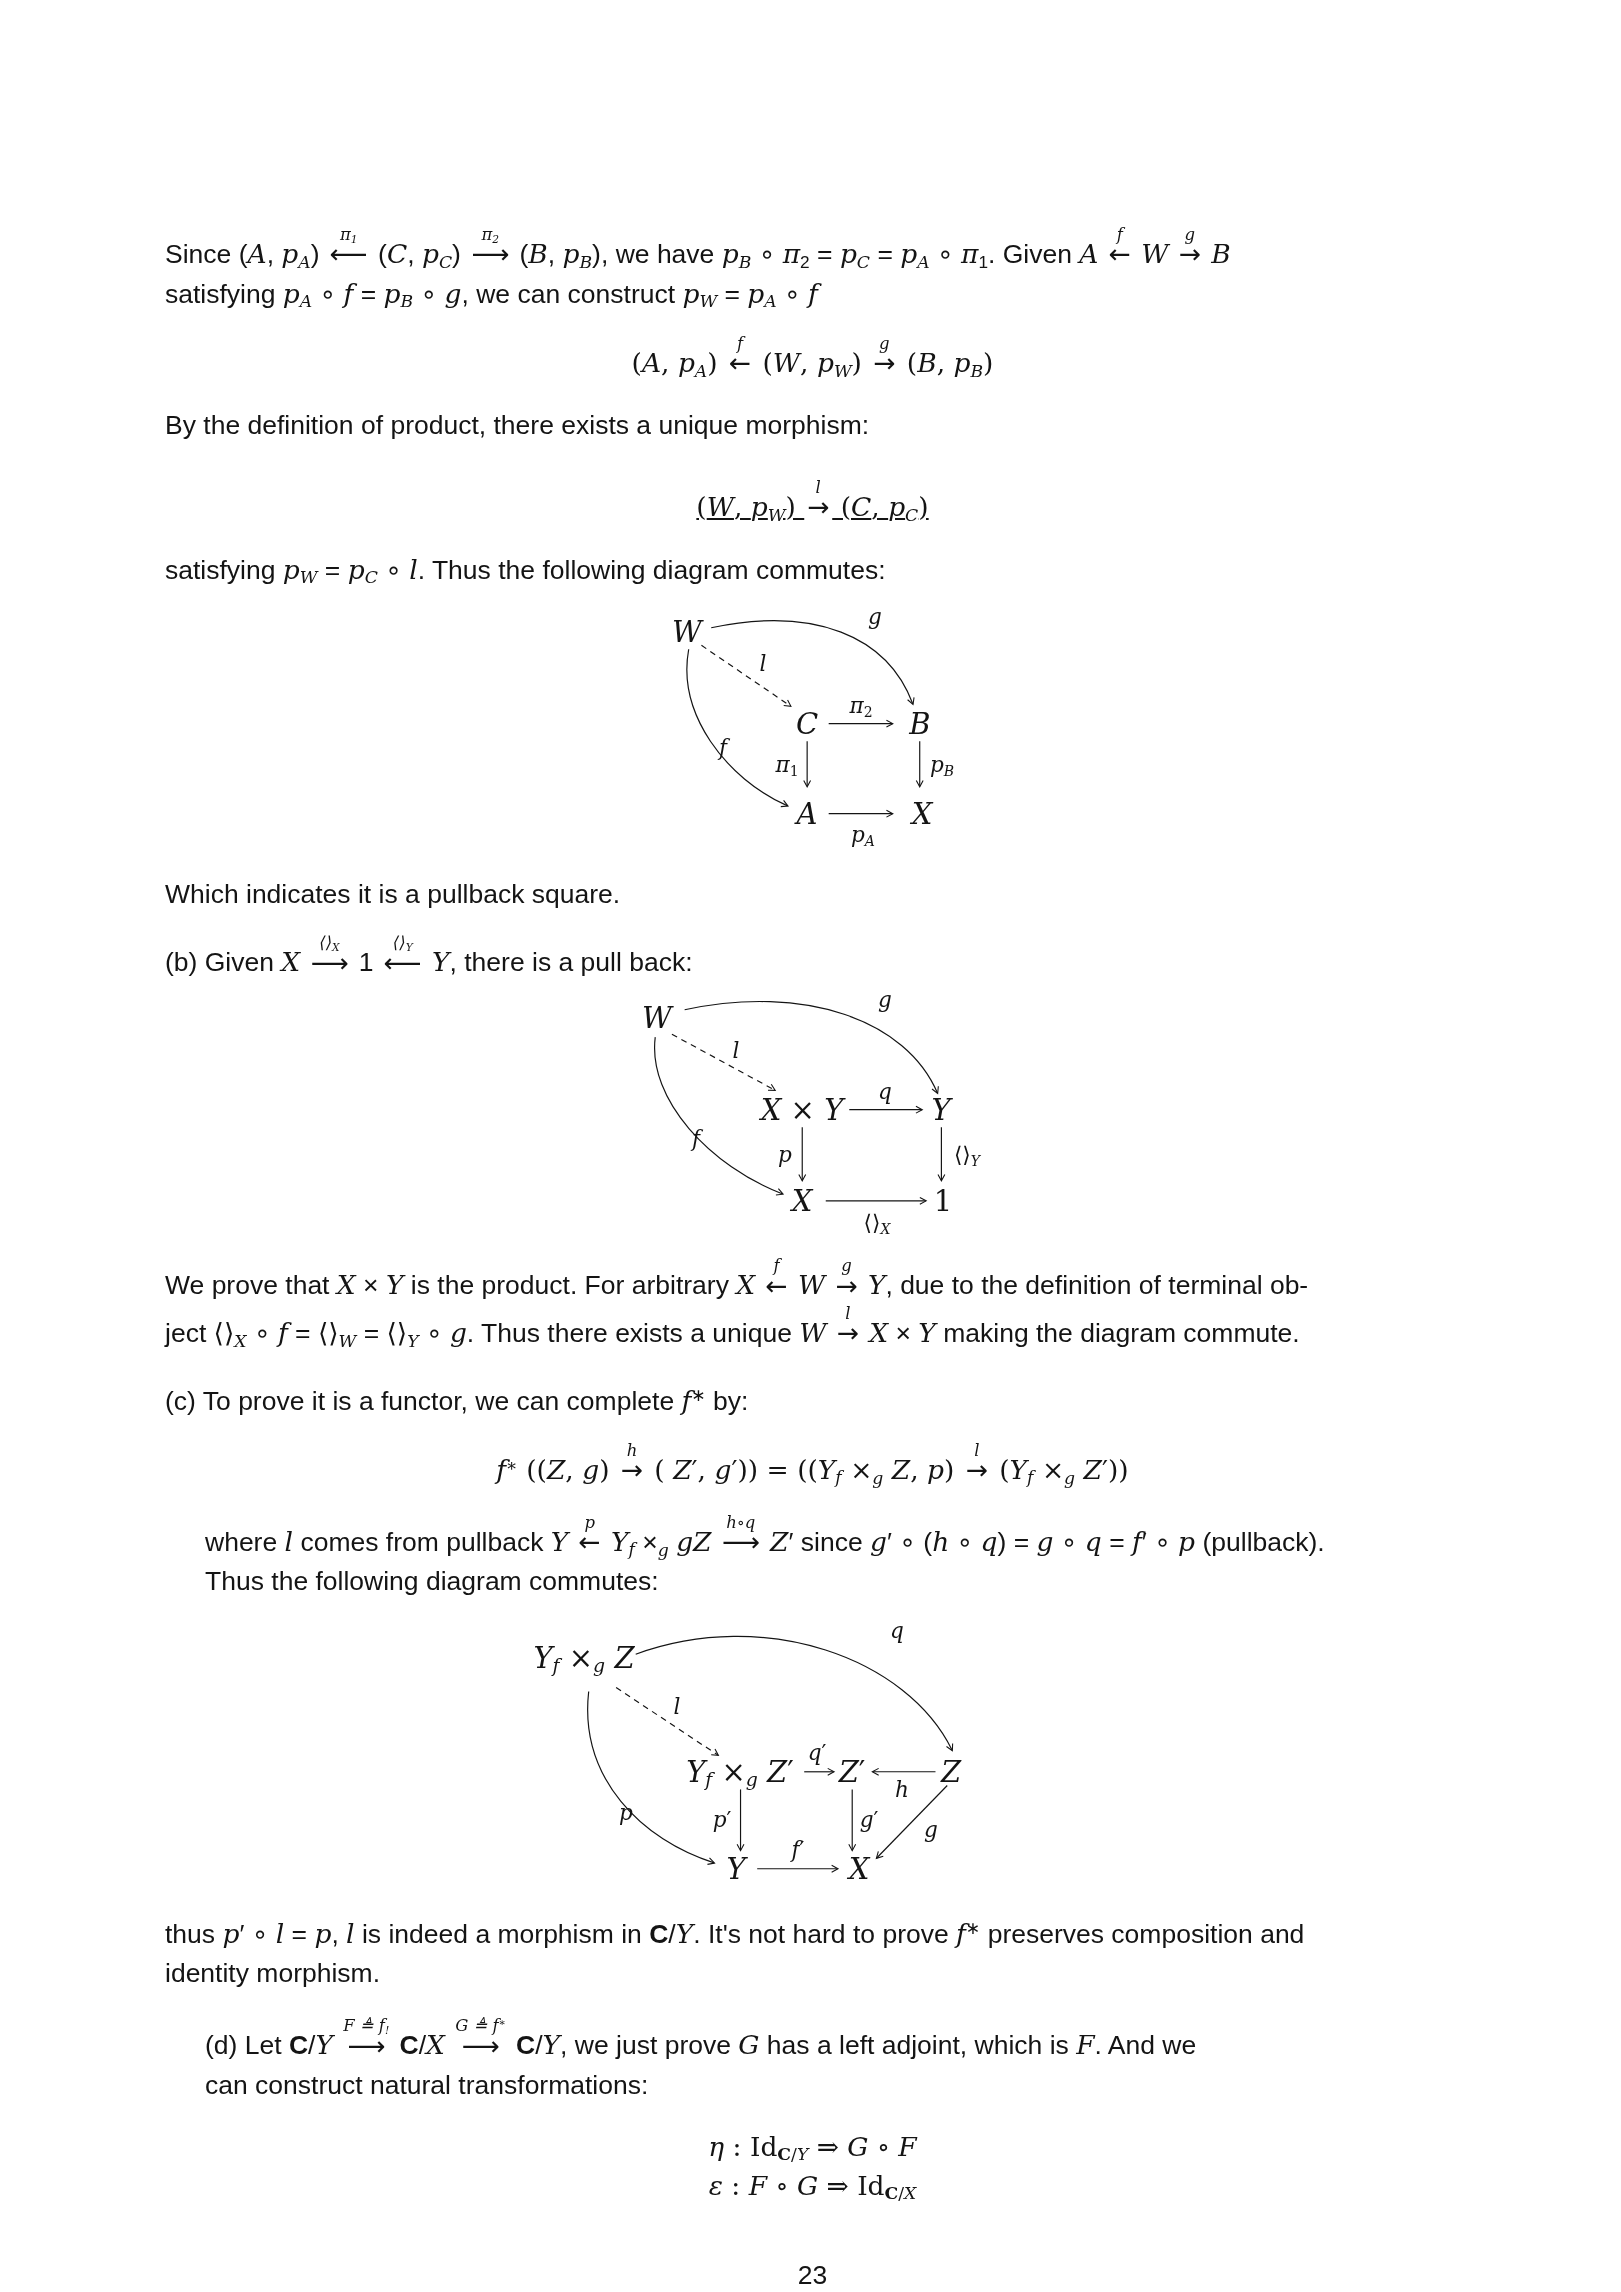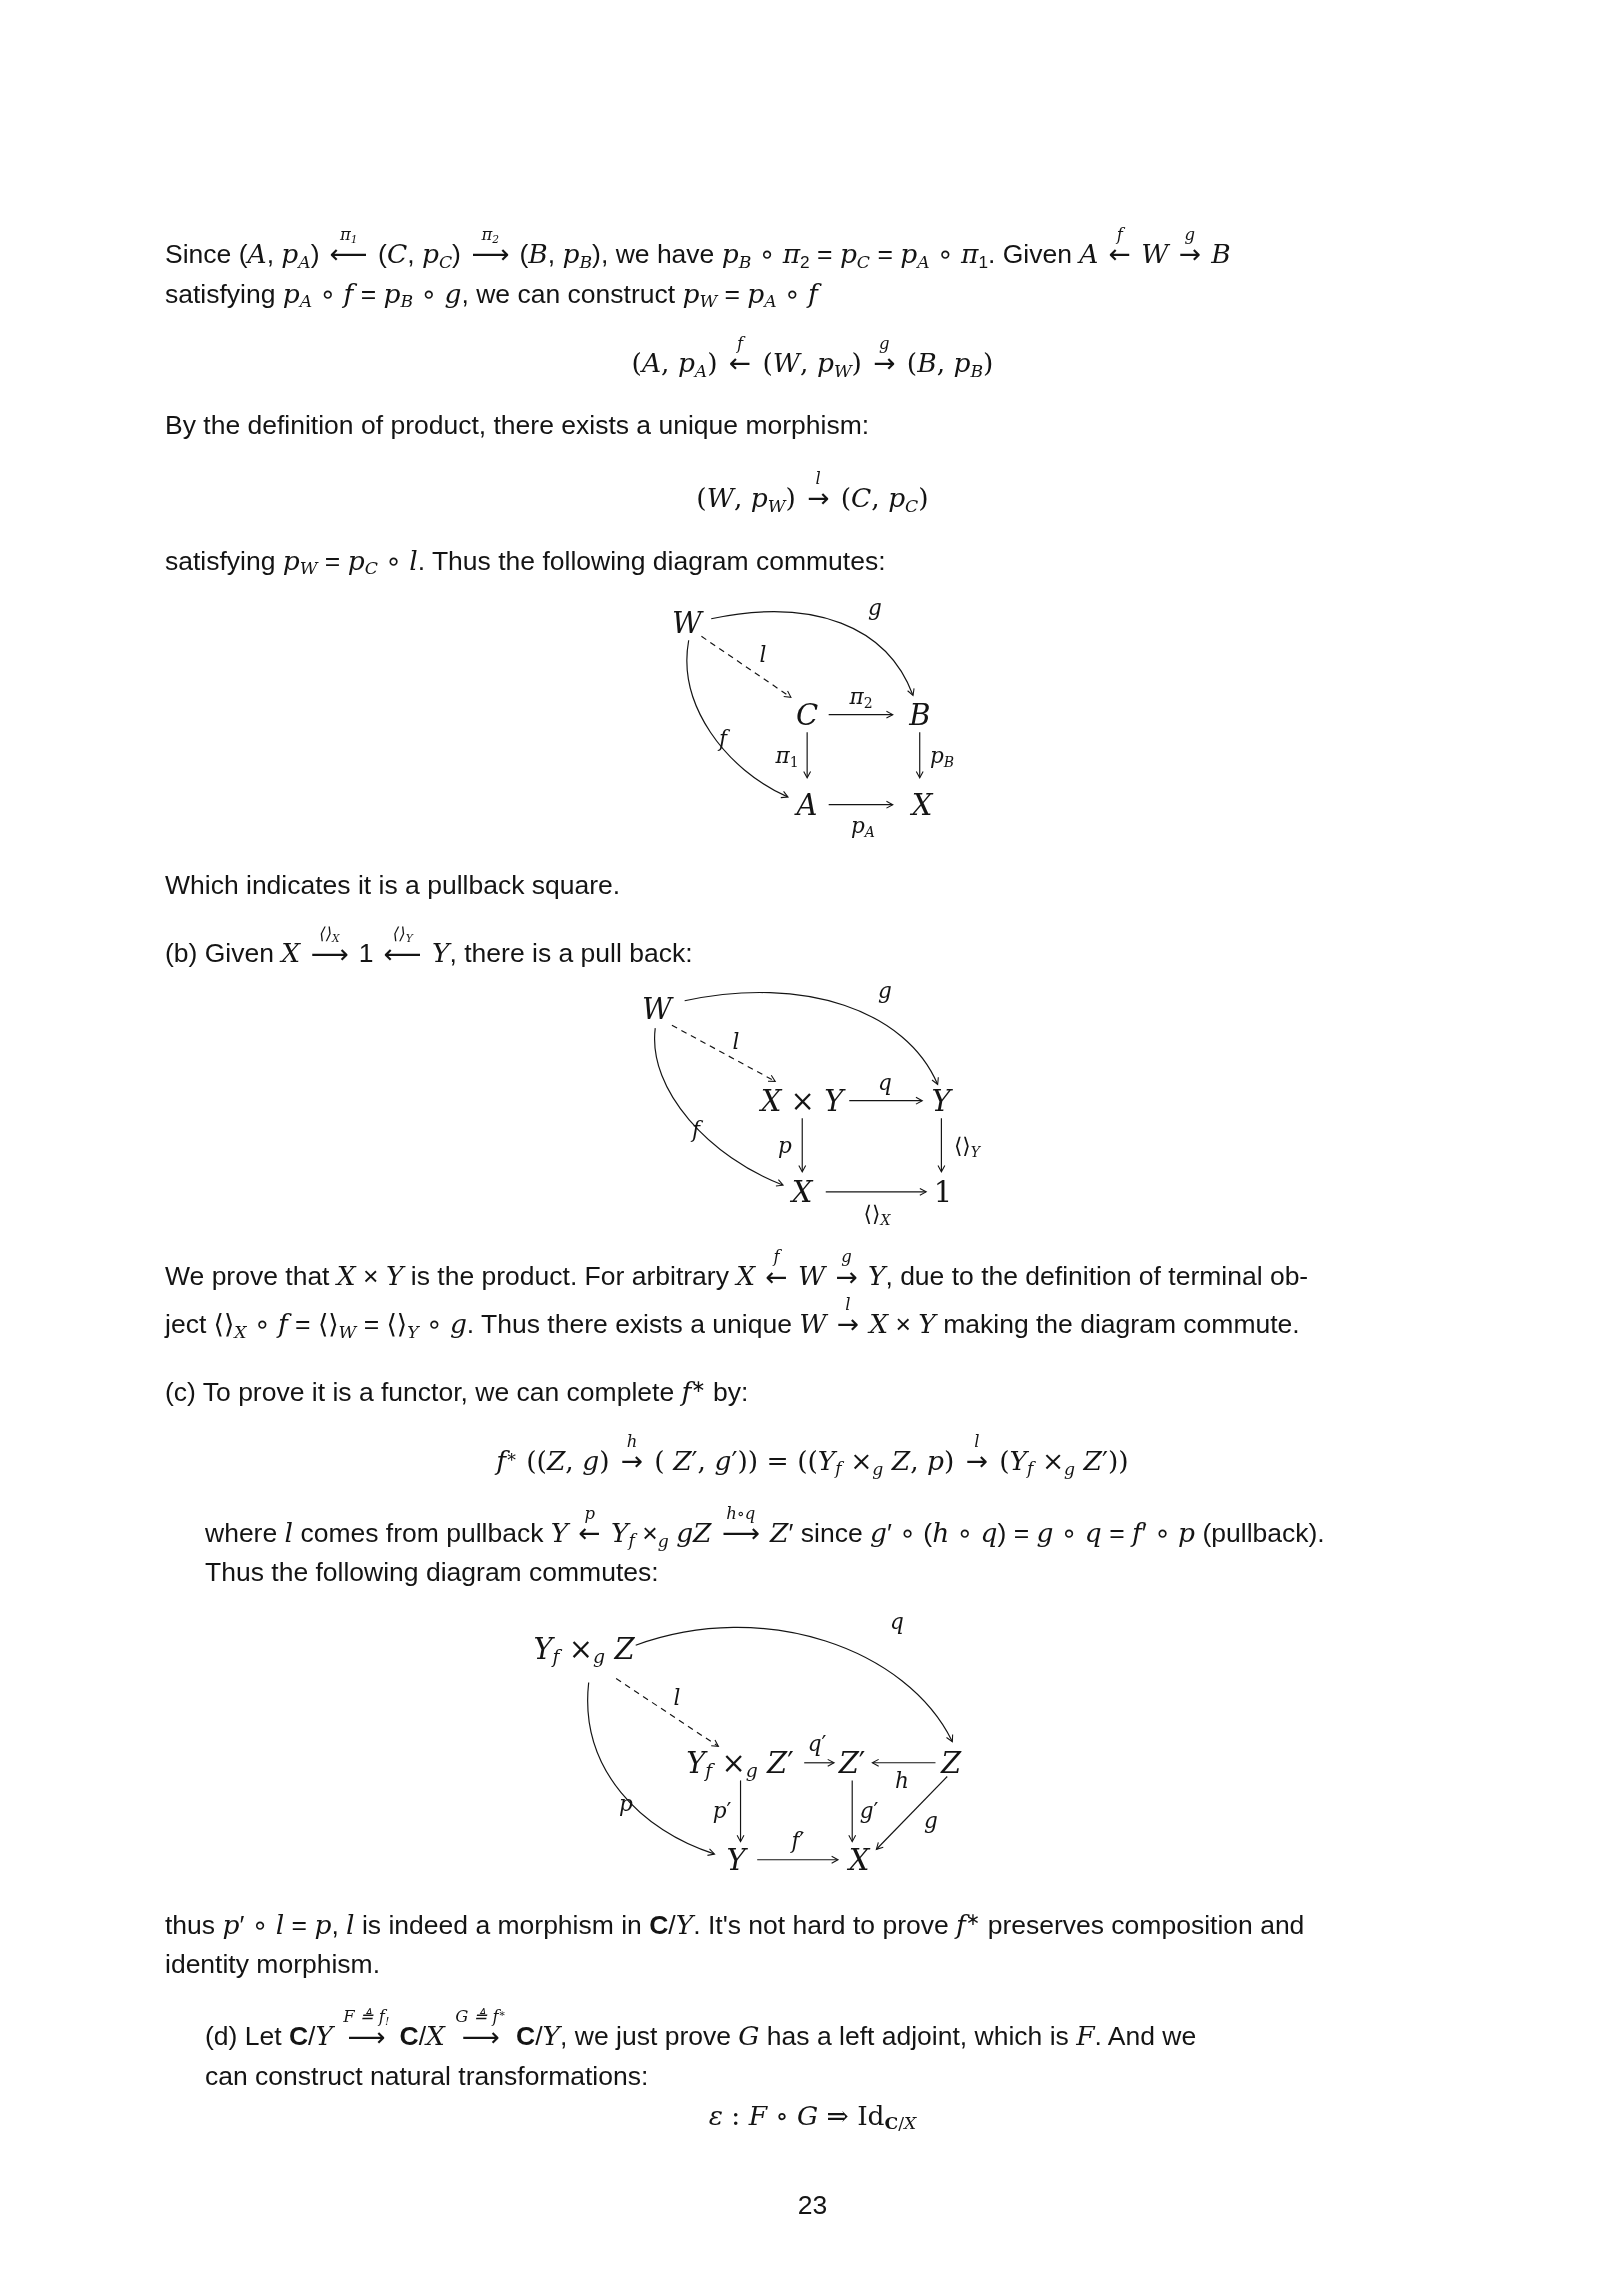--- a/index.html
+++ b/index.html
@@ -36,21 +36,21 @@
     position:absolute;transform:translate(-50%,-50%);
     font-family:"DejaVu Serif",serif;white-space:nowrap;
     line-height:1;
   }
   .dn{font-size:29px;}
   .dl{font-size:21.6px;}
   .pageno{
     text-align:center;font-size:26.5px;margin-top:51px;
   }
   
-  .mt22{margin-top:21.6px;} .mt24{margin-top:23.5px;} .mt20{margin-top:26px;}
+  .mt22{margin-top:21.6px;} .mt24{margin-top:23.5px;} .mt20{margin-top:35px;text-decoration:underline;}
   .mt18{margin-top:22px;} .mt16{margin-top:8px;} .mt26{margin-top:25.5px;margin-left:40px;}
   .mt28{margin-top:27.4px;}
 </style>
 </head>
 <body>
 
 <div class="content">
 
   <p>Since (<i>A</i>, <i>p</i><sub><i>A</i></sub>) <span class="ar"><span class="at"><i>π</i><sub>1</sub></span><span class="ab">⟵</span></span> (<i>C</i>, <i>p</i><sub><i>C</i></sub>) <span class="ar"><span class="at"><i>π</i><sub>2</sub></span><span class="ab">⟶</span></span> (<i>B</i>, <i>p</i><sub><i>B</i></sub>), we have <i>p</i><sub><i>B</i></sub> ∘ <i>π</i><sub>2</sub> = <i>p</i><sub><i>C</i></sub> = <i>p</i><sub><i>A</i></sub> ∘ <i>π</i><sub>1</sub>.  Given <i>A</i> <span class="ar"><span class="at"><i>f</i></span><span class="ab">←</span></span> <i>W</i> <span class="ar"><span class="at"><i>g</i></span><span class="ab">→</span></span> <i>B</i><br>satisfying <i>p</i><sub><i>A</i></sub> ∘ <i>f</i> = <i>p</i><sub><i>B</i></sub> ∘ <i>g</i>, we can construct <i>p</i><sub><i>W</i></sub> = <i>p</i><sub><i>A</i></sub> ∘ <i>f</i></p>
 
@@ -163,18 +163,19 @@
     <div class="dl" style="left:212px;top:203px"><i>p</i>′</div>
     <div class="dl" style="left:359px;top:203px"><i>g</i>′</div>
     <div class="dl" style="left:288px;top:233px"><i>f</i>′</div>
     <div class="dl" style="left:421px;top:213px"><i>g</i></div>
   </div>
 
   <p class="mt16">thus <i>p</i>′ ∘ <i>l</i> = <i>p</i>, <i>l</i> is indeed a morphism in <b>C</b>/<i>Y</i>.  It's not hard to prove <i>f</i><sup>∗</sup> preserves composition and<br>identity morphism.</p>
 
   <p class="mt26">(d) Let <b>C</b>/<i>Y</i> <span class="ar"><span class="at"><i>F</i> ≜ <i>f</i><sub>!</sub></span><span class="ab">⟶</span></span> <b>C</b>/<i>X</i> <span class="ar"><span class="at"><i>G</i> ≜ <i>f</i><sup>∗</sup></span><span class="ab">⟶</span></span> <b>C</b>/<i>Y</i>, we just prove <i>G</i> has a left adjoint, which is <i>F</i>.  And we<br>can construct natural transformations:</p>
 
+  <div class="eq mt18"><i>η</i> : <span class="rm">Id</span><sub><b>C</b>/<i>Y</i></sub> ⇒ <i>G</i> ∘ <i>F</i></div>
   <div class="eq"><i>ε</i> : <i>F</i> ∘ <i>G</i> ⇒ <span class="rm">Id</span><sub><b>C</b>/<i>X</i></sub></div>
 
   <div class="pageno">23</div>
 
 </div>
 
 
 </body></html>

